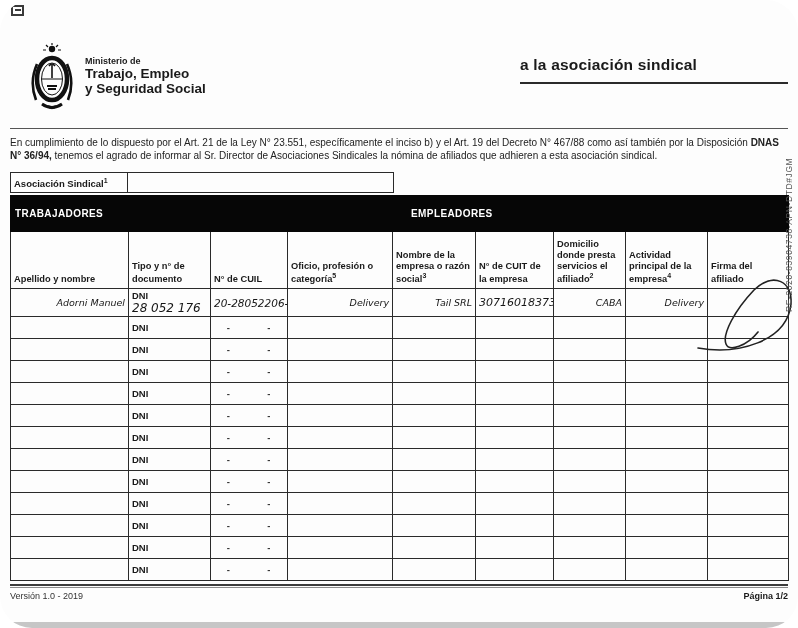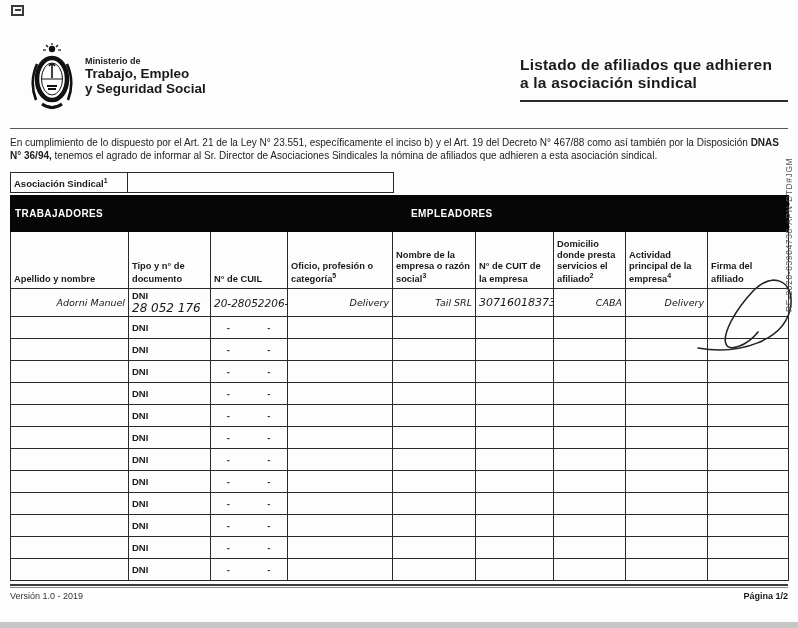--- a/index.html
+++ b/index.html
@@ -1,19 +1,19 @@
 <!DOCTYPE html>
 <html><head>
 <meta charset="utf-8">
 <style>
   * { margin: 0; padding: 0; box-sizing: border-box; }
   body { background: #ffffff; font-family: "Liberation Sans", sans-serif; color: #1a1a1a; }
   .page {
     position: relative; width: 798px; height: 628px;
-    background: #fdfdfd; overflow: hidden;
+    background: #fdfdfd; overflow: hidden; border-radius: 32px;
   }
   .inner { padding: 0 10px; }
 
   .artifact {
     position: absolute; top: 5px; left: 11px; width: 13px; height: 11px;
     border: 2px solid #3a3a3a; background:
       linear-gradient(#3a3a3a 0 0) 2px 2px / 6px 2px no-repeat;
   }
 
   
@@ -112,21 +112,20 @@
             <path d="M20 64 q4 4 8 0" stroke-width="2.4"></path>
           </g>
         </svg>
         <div class="ministry">
           <div class="m-sm">Ministerio de</div>
           <div class="m-lg">Trabajo, Empleo</div>
           <div class="m-lg">y Seguridad Social</div>
         </div>
       </div>
       <div class="title-block">
-        <div class="title">Listado de afiliados que adhieren</div>
         <div class="title">a la asociación sindical</div>
       </div>
     </div>
 
     <div class="rule"></div>
 
 
     <p class="para"><span>En cumplimiento de lo dispuesto por el Art. 21 de la Ley N° 23.551, específicamente el inciso b) y el Art. 19 del Decreto N° 467/88 como así también por la Disposición </span><b>DNAS N° 36/94,</b><span> tenemos el agrado de informar al Sr. Director de Asociaciones Sindicales la nómina de afiliados que adhieren a esta asociación sindical.</span></p>
 
     <div class="asoc-row">

